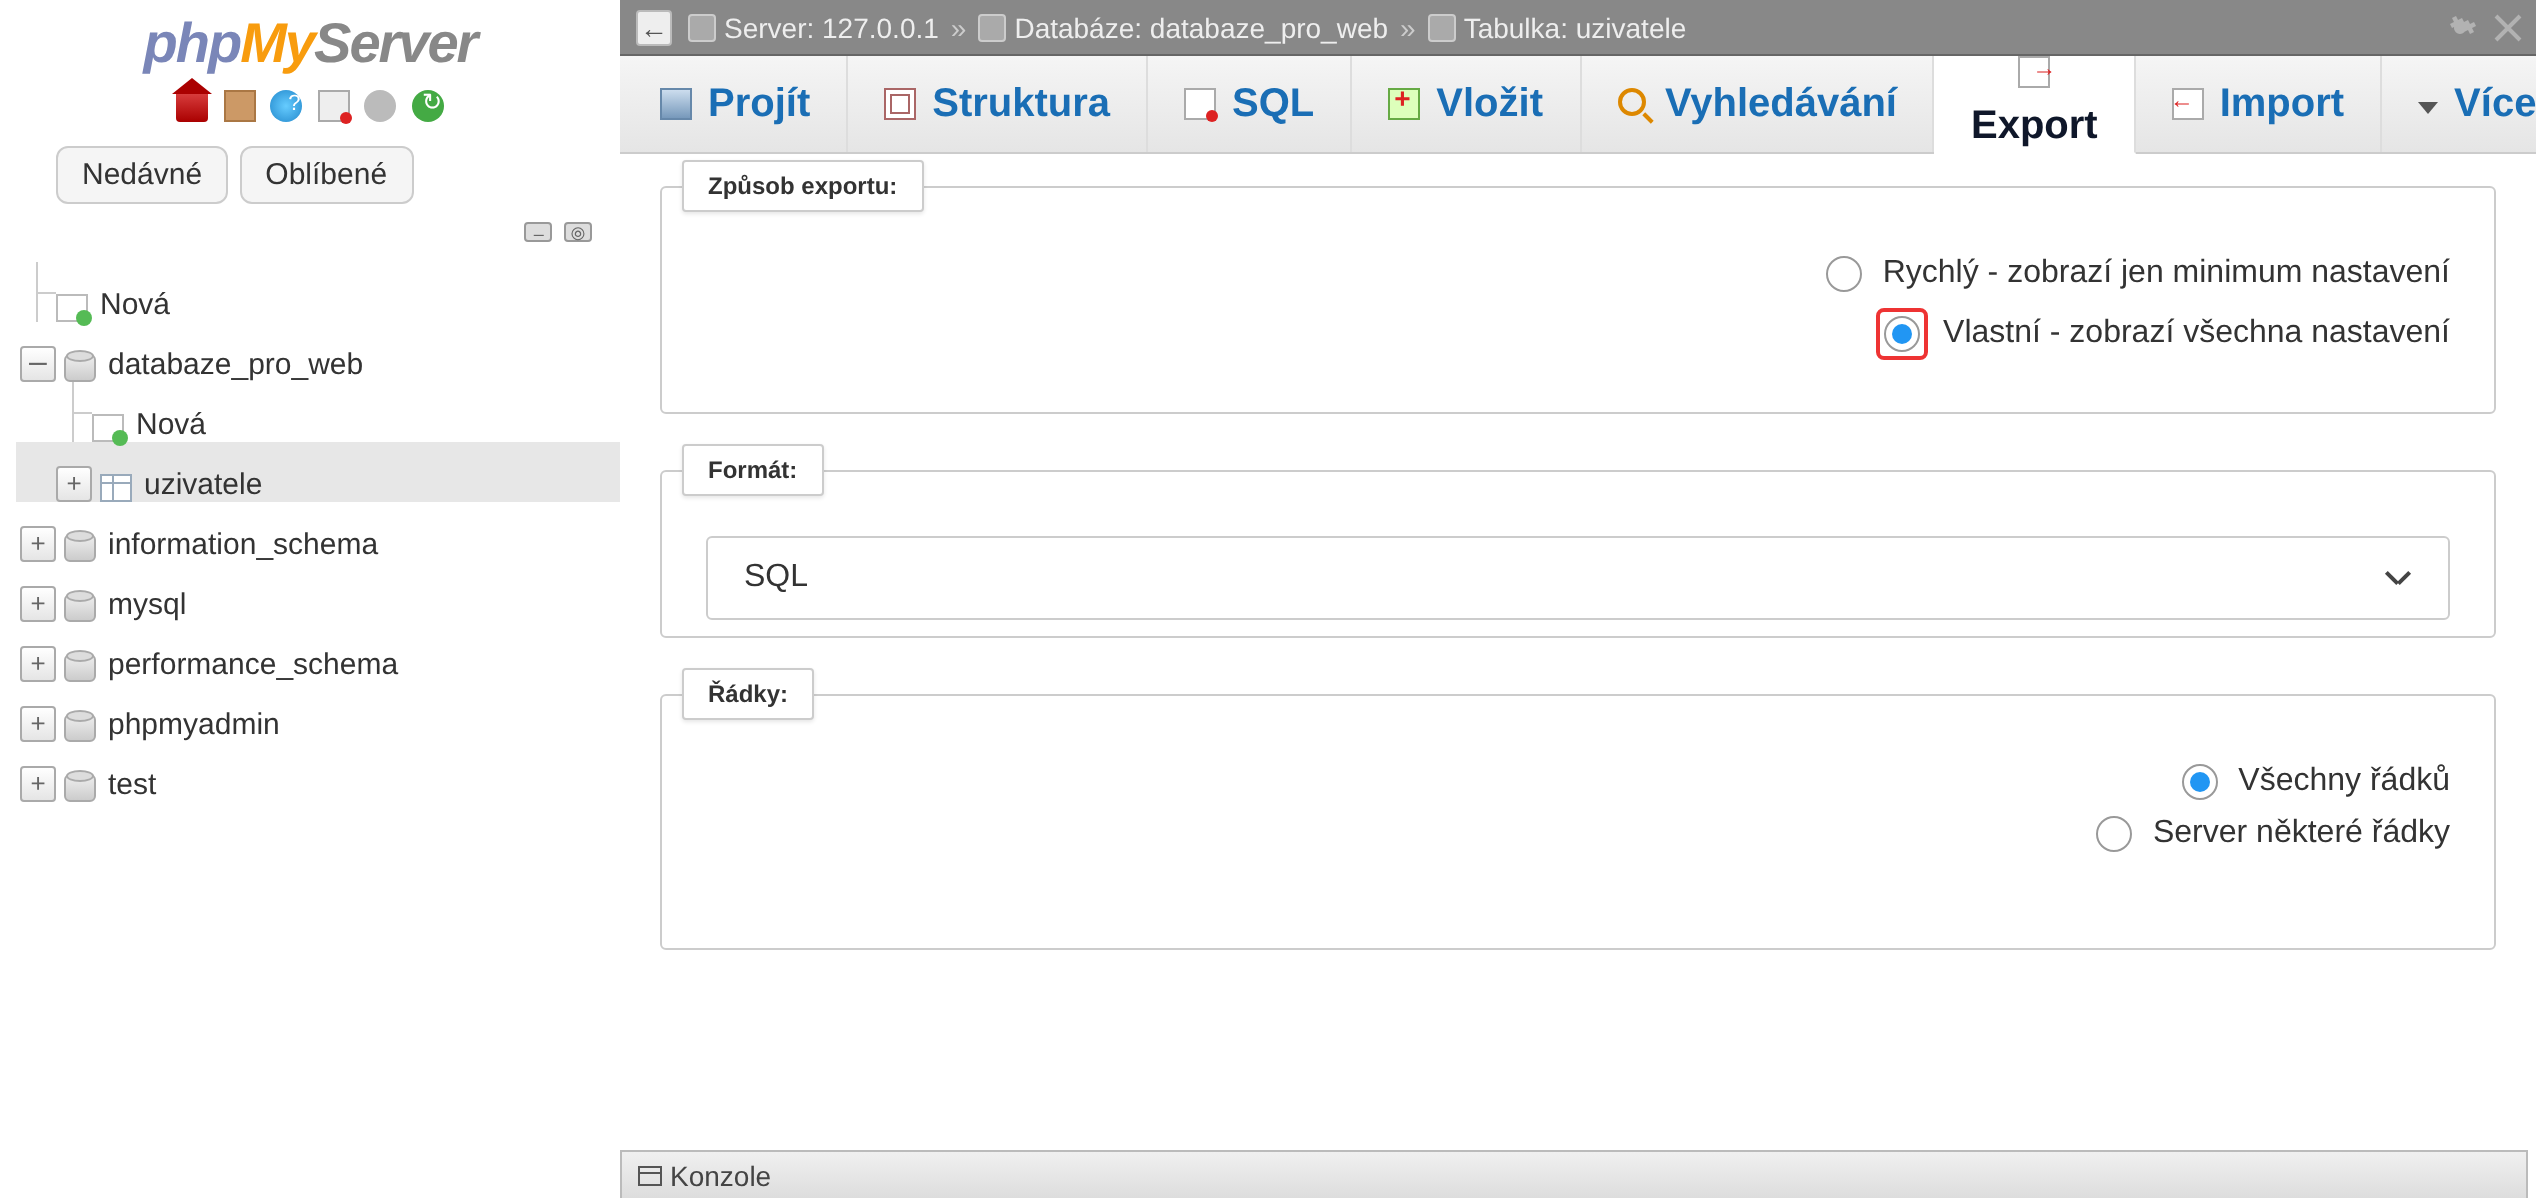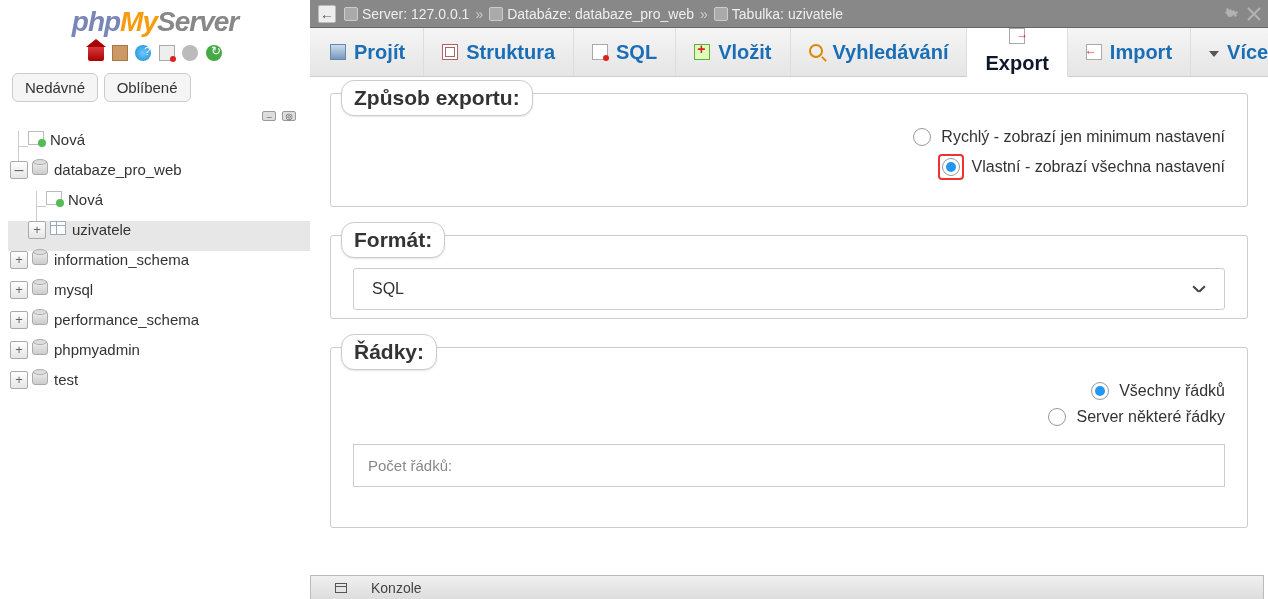--- a/index.html
+++ b/index.html
@@ -15,26 +15,26 @@
 .ti-home { background: linear-gradient(#d44,#a00); border-radius: 2px; position: relative; }
 .ti-home::before { content:""; position:absolute; top:-6px; left:-2px; border-left:10px solid transparent; border-right:10px solid transparent; border-bottom:8px solid #a00;}
 .ti-exit { background: #c96; border:1px solid #a74; }
 .ti-help { background: radial-gradient(#6cf,#28c); border-radius: 50%; }
 .ti-help::after{content:"?";color:#fff;font-size:11px;position:relative;top:-2px;left:4px;}
 .ti-sql { background:#eee;border:1px solid #aaa;position:relative;}
 .ti-sql::after{content:"";position:absolute;width:6px;height:6px;background:#d22;border-radius:50%;bottom:-2px;right:-2px;}
 .ti-gear { background:#bbb;border-radius:50%;position:relative;}
 .ti-refresh { background:#4a4;border-radius:50%;position:relative;}
 .ti-refresh::after{content:"↻";color:#fff;font-size:12px;position:relative;top:-2px;left:2px;}
-.rec-fav { padding: 4px 12px 6px 12px; }
+.rec-fav { padding: 4px 12px 6px 28px; }
 .pill { display: inline-block; border: 1px solid #ccc; border-radius: 6px; padding: 5px 12px; font-size: 15px; color: #333; background: #f5f5f5; margin-right: 2px; }
 .collapse-row { text-align: right; padding: 0 14px 4px 0; }
 .collapse-row span { display:inline-block; width:14px; height:10px; background:#ddd; border:1px solid #999; border-radius:2px; margin-left:2px; font-size:9px; text-align:center; line-height:10px; color:#666;}
 .tree { padding: 4px 0 0 8px; font-size: 15px; color: #333; }
-.tree-row { display: flex; align-items: flex-start; height: 30px; padding-left: 2px; }
+.tree-row { display: flex; align-items: flex-end; height: 30px; padding-left: 2px; }
 .tree-row.selected { background: #e7e7e7; }
 .plusbox { width: 18px; height: 18px; border: 1px solid #aaa; background: linear-gradient(#fff,#e5e5e5); text-align: center; line-height: 15px; font-size: 13px; color: #666; margin-right: 4px; flex-shrink:0; border-radius:2px;}
 .minusbox { width: 18px; height: 18px; border: 1px solid #aaa; background: linear-gradient(#fff,#e5e5e5); text-align: center; line-height: 15px; font-size: 16px; color: #666; margin-right: 4px; flex-shrink:0;border-radius:2px;}
 .treeline { width: 18px; height: 30px; position: relative; flex-shrink:0;}
 .treeline::before { content:""; position:absolute; left:8px; top:0; width:1px; height:100%; background:#ccc;}
 .treeline::after { content:""; position:absolute; left:8px; top:50%; width:10px; height:1px; background:#ccc;}
 .db-icon { width:16px; height:14px; background: linear-gradient(#eee,#ccc); border:1px solid #aaa; border-radius:3px; margin-right:6px; flex-shrink:0; position:relative;}
 .db-icon::before{content:"";position:absolute;top:-3px;left:0;right:0;height:4px;background:#ddd;border:1px solid #aaa;border-radius:50%;}
 .new-icon { width:16px; height:14px; background:#fff;border:1px solid #bbb; margin-right:6px; flex-shrink:0; position:relative;}
 .new-icon::after{content:"";position:absolute;width:8px;height:8px;background:#5b5;border-radius:50%;bottom:-3px;right:-3px;}
@@ -67,33 +67,33 @@
 .ti-search::after{content:"";position:absolute;width:2px;height:6px;background:#d80;bottom:-2px;right:0;transform:rotate(-45deg);}
 .ti-insert{background:#dfb;border:1px solid #6a4;position:relative;}
 .ti-insert::after{content:"+";position:absolute;color:#d22;font-weight:bold;font-size:14px;top:-4px;left:2px;}
 .ti-export{background:#fff;border:1px solid #aaa;position:relative;}
 .ti-export::after{content:"→";position:absolute;color:#d22;font-size:12px;font-weight:bold;top:-2px;left:6px;}
 .ti-import{background:#fff;border:1px solid #aaa;position:relative;}
 .ti-import::after{content:"←";position:absolute;color:#d22;font-size:12px;font-weight:bold;top:-2px;left:-2px;}
 .ti-more{width:0;height:0;border-left:5px solid transparent;border-right:5px solid transparent;border-top:6px solid #555;margin-top:4px;}
 .content { flex:1; padding: 16px 20px; overflow:hidden; position:relative;}
 .fieldset { border: 1px solid #ccc; border-radius: 3px; padding: 20px 22px 18px 22px; margin-bottom: 28px; position: relative; background:#fff;}
-.legend { position: absolute; top: -14px; left: 10px; background: #fff; border: 1px solid #ccc; border-radius: 13px; padding: 5px 12px; font-size: 21px; font-weight: bold; color: #333; box-shadow: 0 1px 2px rgba(0,0,0,.1);}
+.legend { position: absolute; top: -14px; left: 10px; background: #fff; border: 1px solid #ccc; border-radius: 2px; padding: 5px 12px; font-size: 12px; font-weight: bold; color: #333; box-shadow: 0 1px 2px rgba(0,0,0,.1);}
 .radio-row { display: flex; align-items: center; margin: 8px 0; font-size: 16px; color: #333; justify-content: flex-end; }
 .radio { width: 18px; height: 18px; border: 1px solid #999; border-radius: 50%; margin-right: 10px; position: relative; flex-shrink:0;}
 .radio.checked::after { content:""; position:absolute; inset:3px; background:#2196f3; border-radius:50%;}
 .radio-highlight { border: 2px solid #e33; border-radius: 4px; padding: 2px; margin-right: 8px; display:inline-flex;}
 .radio-highlight .radio{margin-right:0;}
 .select-box { border: 1px solid #ccc; border-radius: 3px; height: 42px; display: flex; align-items: center; justify-content: space-between; padding: 0 18px; font-size: 16px; color: #333; background:#fff; margin-top:10px;}
 .chev-wrap{position:relative;width:14px;height:14px;}
 .chev-wrap::before,.chev-wrap::after{content:"";position:absolute;width:8px;height:2px;background:#444;top:6px;}
 .chev-wrap::before{left:0;transform:rotate(45deg);}
 .chev-wrap::after{right:0;transform:rotate(-45deg);}
 .count-box { border:1px solid #ccc; padding: 12px 14px; color:#888; font-size:15px; margin-top:18px; background:#fff;}
-.console-bar { position:absolute; bottom:0; left:310px; right:4px; height:24px; background:linear-gradient(#f0f0f0,#ddd); border:1px solid #bbb; border-bottom:none; display:flex; align-items:center; padding:0 24px; font-size:14px; color:#444; gap:24px;}
+.console-bar { position:absolute; bottom:0; left:310px; right:4px; height:24px; background:linear-gradient(#f0f0f0,#ddd); border:1px solid #bbb; border-bottom:none; display:flex; align-items:center; padding:0 8px; font-size:14px; color:#444; gap:4px;}
 .console-icon{width:12px;height:10px;border:1px solid #555;position:relative;}
 .console-icon::after{content:"";position:absolute;left:0;right:0;top:2px;height:1px;background:#555;}
 </style>
 </head>
 <body>
 
 <div class="app">
   <div class="sidebar">
     <div class="logo">
       <span class="php">php</span><span class="my">My</span><span class="admin">Server</span>
@@ -247,23 +247,20 @@
       <div class="fieldset" style="padding-top:26px;padding-bottom:40px;">
         <div class="legend">Řádky:</div>
         <div class="radio-row">
           <span class="radio checked"></span>
           <span>Všechny řádků</span>
         </div>
         <div class="radio-row">
           <span class="radio"></span>
           <span>Server některé řádky</span>
         </div>
-        <div class="count-box">
-          <span>Počet řádků:</span>
-        </div>
       </div>
     </div>
   </div>
 </div>
 
 <div class="console-bar">
   <span class="console-icon"></span>
   <span>Konzole</span>
 </div>
 

